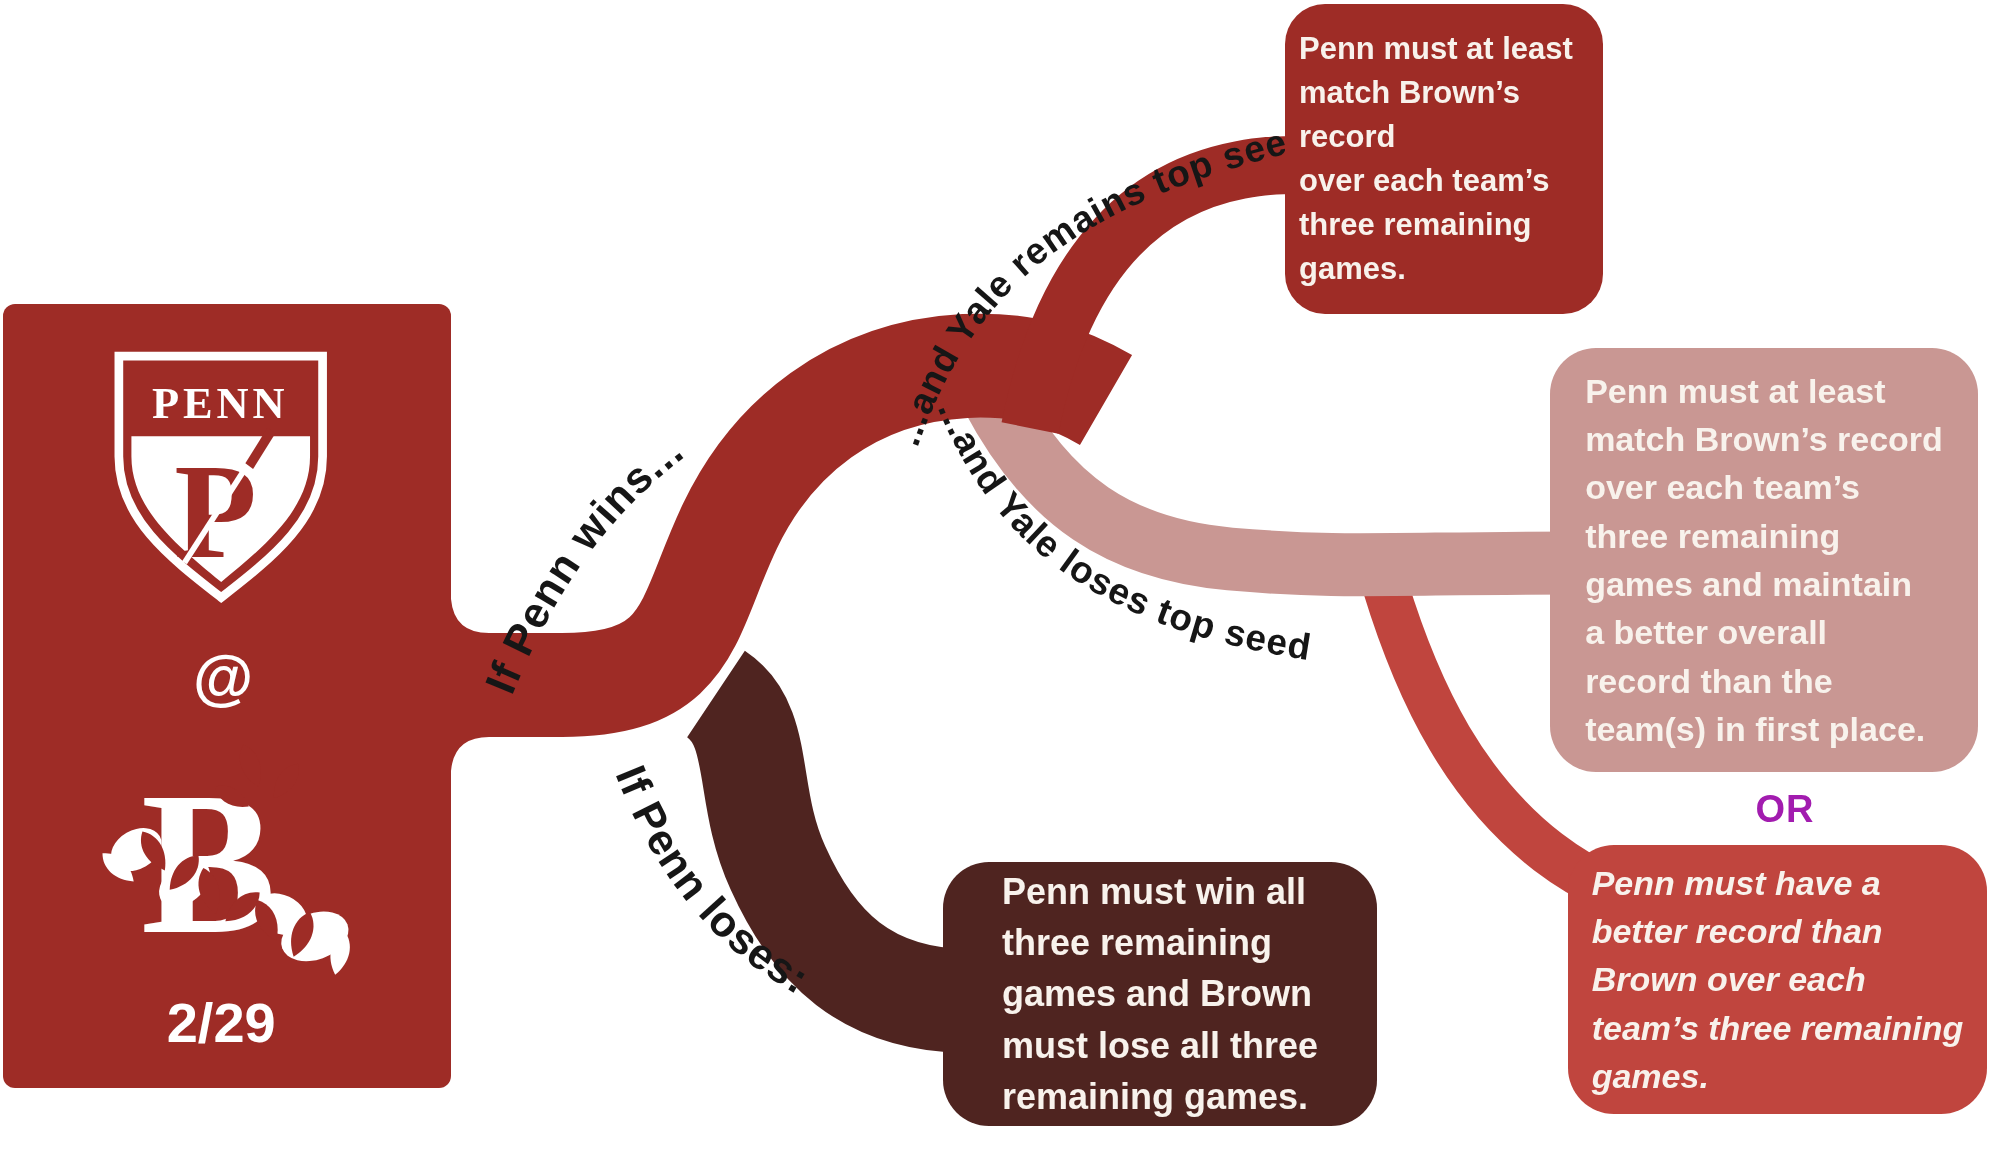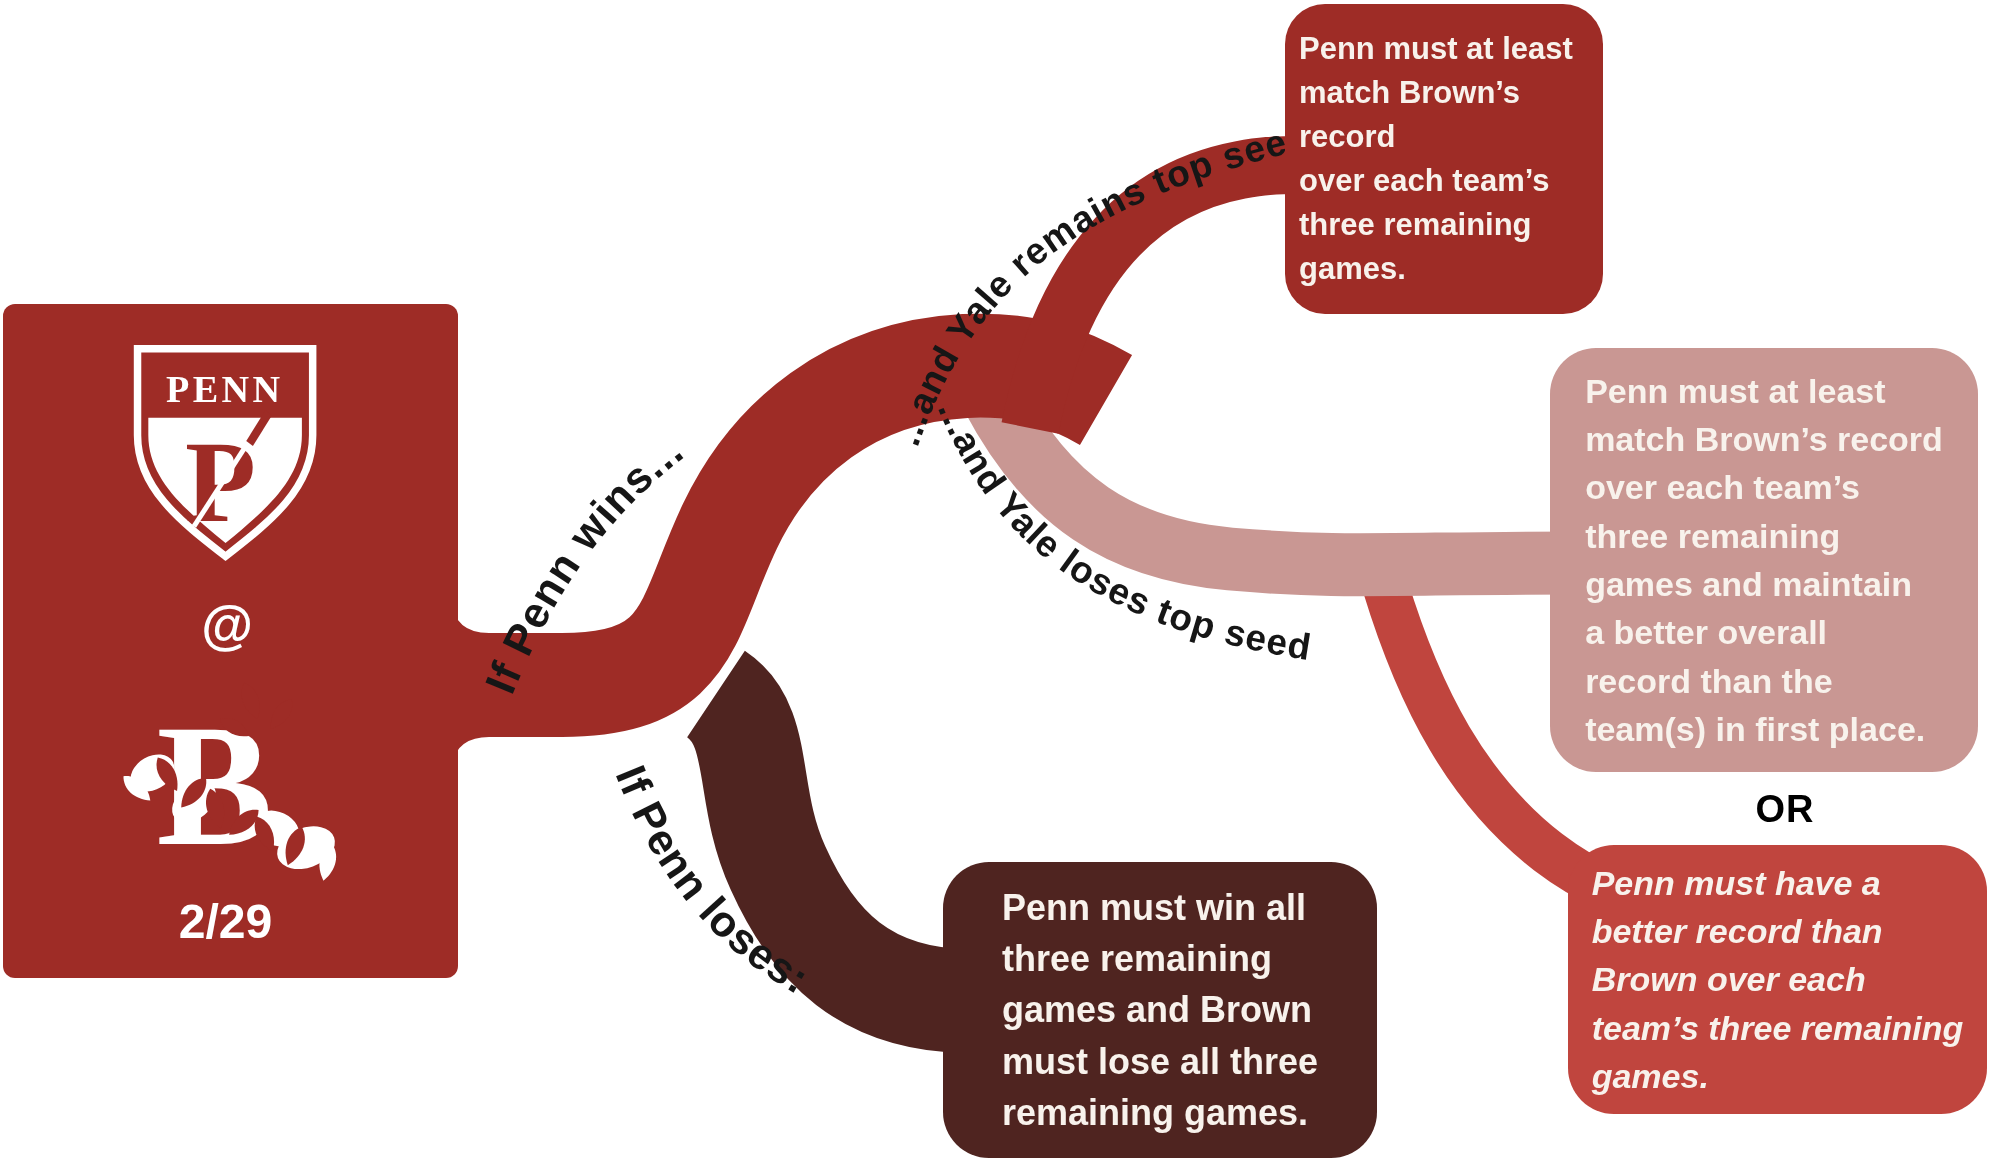--- a/index.html
+++ b/index.html
@@ -8,40 +8,40 @@
     font-family:"Liberation Sans","DejaVu Sans",sans-serif;
   }
   .flow{position:absolute;left:0;top:0;width:2000px;height:1165px;}
   .curve-label{
     font-family:"Liberation Sans","DejaVu Sans",sans-serif;
     font-weight:600;fill:#161616;letter-spacing:1px;
   }
   .lbl-big{font-size:43px;}
   .lbl-mid{font-size:37px;}
   .panel{
-    position:absolute;left:3px;top:304px;width:448px;height:674px;
-    background:#9E2C26;border-radius:12px;padding-left:7px;
+    position:absolute;left:3px;top:304px;width:448px;height:784px;
+    background:#9E2C26;border-radius:12px;
   }
   .panel svg{position:absolute;left:0;top:0;width:100%;height:100%;}
   .box{
     position:absolute;display:flex;align-items:center;justify-content:center;
     text-align:left;white-space:pre-line;color:#F8F2EC;font-weight:600;
     line-height:1.42;padding:10px 14px;box-sizing:border-box;
   }
   .box-top{left:1285px;top:4px;width:318px;height:310px;border-radius:40px;
     background:#9E2C26;font-size:31px;}
   .box-pink{left:1550px;top:348px;width:428px;height:424px;border-radius:46px;
     background:#C99793;font-size:34px;}
   .box-red{left:1568px;top:845px;width:419px;height:269px;border-radius:46px;
     background:#C0453E;font-size:34px;font-style:italic;}
-  .box-maroon{left:943px;top:862px;width:434px;height:296px;border-radius:46px;
+  .box-maroon{left:943px;top:862px;width:434px;height:264px;border-radius:46px;
     background:#4F2420;font-size:36px;}
   .or-label{
     position:absolute;left:1725px;top:788px;width:120px;text-align:center;
-    font-size:38px;font-weight:600;color:#000000;letter-spacing:1px;
+    font-size:38px;font-weight:600;color:#a21caf;letter-spacing:1px;
   }
   .serif{font-family:"Liberation Serif","DejaVu Serif",serif;}
 </style>
 </head>
 <body>
 
 <div class="stage">
 
   <svg class="flow" viewBox="0 0 2000 1165" aria-hidden="true">
     <defs>

